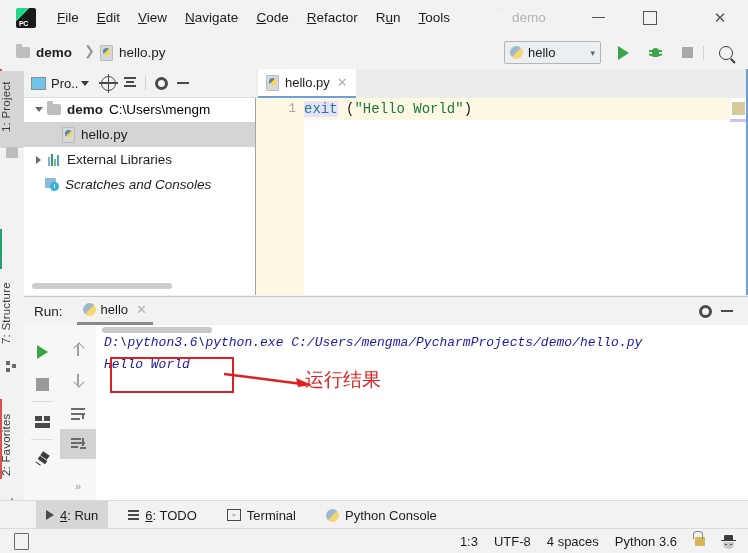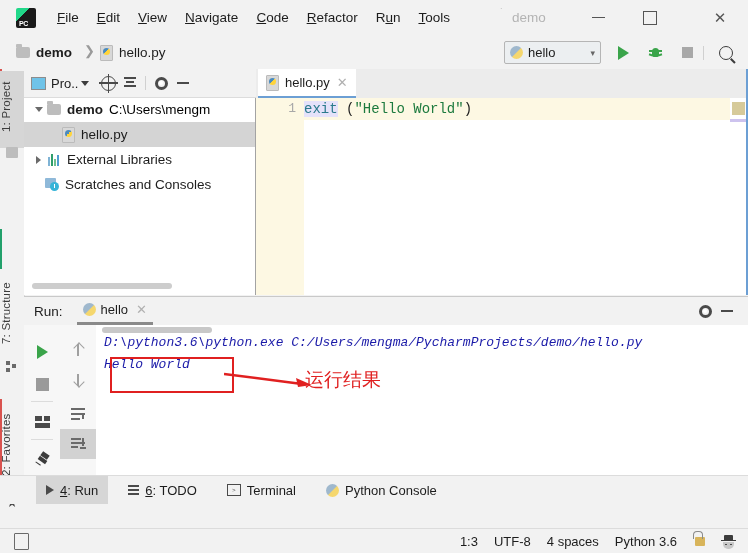--- a/index.html
+++ b/index.html
@@ -163,21 +163,21 @@
   .cline{position:absolute;left:8px;white-space:pre;color:#1a1aa8;}
   .hscroll-run{position:absolute;left:78px;top:30px;width:110px;height:6px;background:#c8c8c8;border-radius:3px;}
 
   
   .annbox{position:absolute;left:110px;top:357px;width:120px;height:32px;border:2.5px solid #e02020;}
   .annarrow{position:absolute;left:224px;top:372px;width:100px;height:16px;}
   .anntext{position:absolute;left:305px;top:367px;font-size:19px;color:#e02020;
            font-family:"DejaVu Sans",sans-serif;}
 
   
-  .bottombar{position:absolute;left:0;top:475px;width:748px;height:28px;background:#f2f2f2;
+  .bottombar{position:absolute;left:0;top:500px;width:748px;height:28px;background:#f2f2f2;
              border-top:1px solid #dcdcdc;display:flex;align-items:center;}
   .bbtn{height:28px;display:flex;align-items:center;padding:0 10px;font-size:13px;}
   .bbtn.active{background:#d6d6d6;}
   .bbtn u{text-decoration:underline;}
   .bbtn .bic{margin-right:6px;display:flex;align-items:center;}
   .play-sm{width:0;height:0;border-left:8px solid #4a4a4a;border-top:5px solid transparent;
            border-bottom:5px solid transparent;}
   .list-ic{width:11px;height:10px;position:relative;}
   .list-ic i{position:absolute;left:0;width:11px;height:1.6px;background:#4a4a4a;}
   .term-ic{width:12px;height:10px;border:1.3px solid #4a4a4a;position:relative;font-size:6px;
@@ -334,21 +334,21 @@
       <div class="trow">
         <span class="arr right"></span>
         <span class="lib-ic" style="margin-left:3px;">
           <i style="left:0;height:9px;background:#7fb3d5;"></i>
           <i style="left:3px;height:12px;background:#2e9e6b;"></i>
           <i style="left:6px;height:7px;background:#6fbf8e;"></i>
           <i style="left:9px;height:11px;background:#4f9ed0;"></i>
         </span>
         <span>External Libraries</span>
       </div>
-      <div class="trow" style="padding-left:21px;">
+      <div class="trow" style="padding-left:21px;font-style:italic;">
         <span class="scratch-ic">
           <i style="position:absolute;left:0;top:0;width:11px;height:10px;background:#8fb9d9;border-radius:1px;"></i>
           <i style="position:absolute;left:5px;top:4px;width:9px;height:9px;border-radius:50%;background:#35b4d8;"></i>
           <i style="position:absolute;left:9px;top:6px;width:1.3px;height:4px;background:#fff;"></i>
         </span>
         <span>Scratches and Consoles</span>
       </div>
     </div>
     <div class="proj-hscroll"></div>
   </div>

